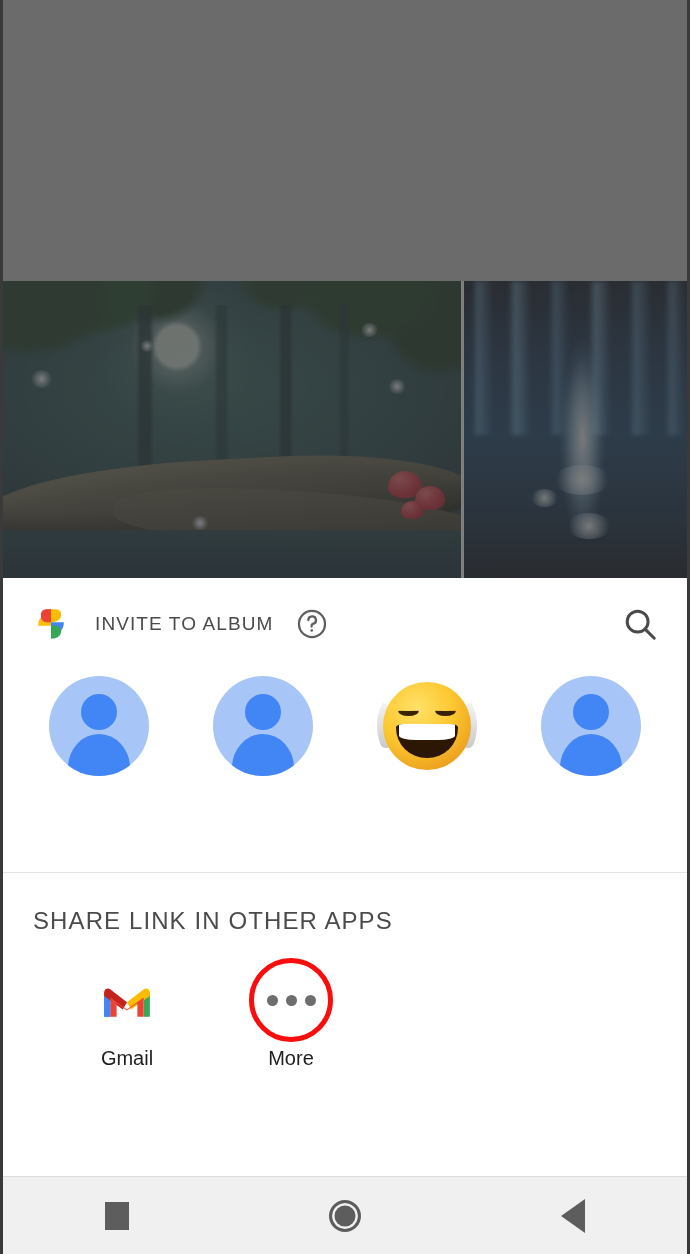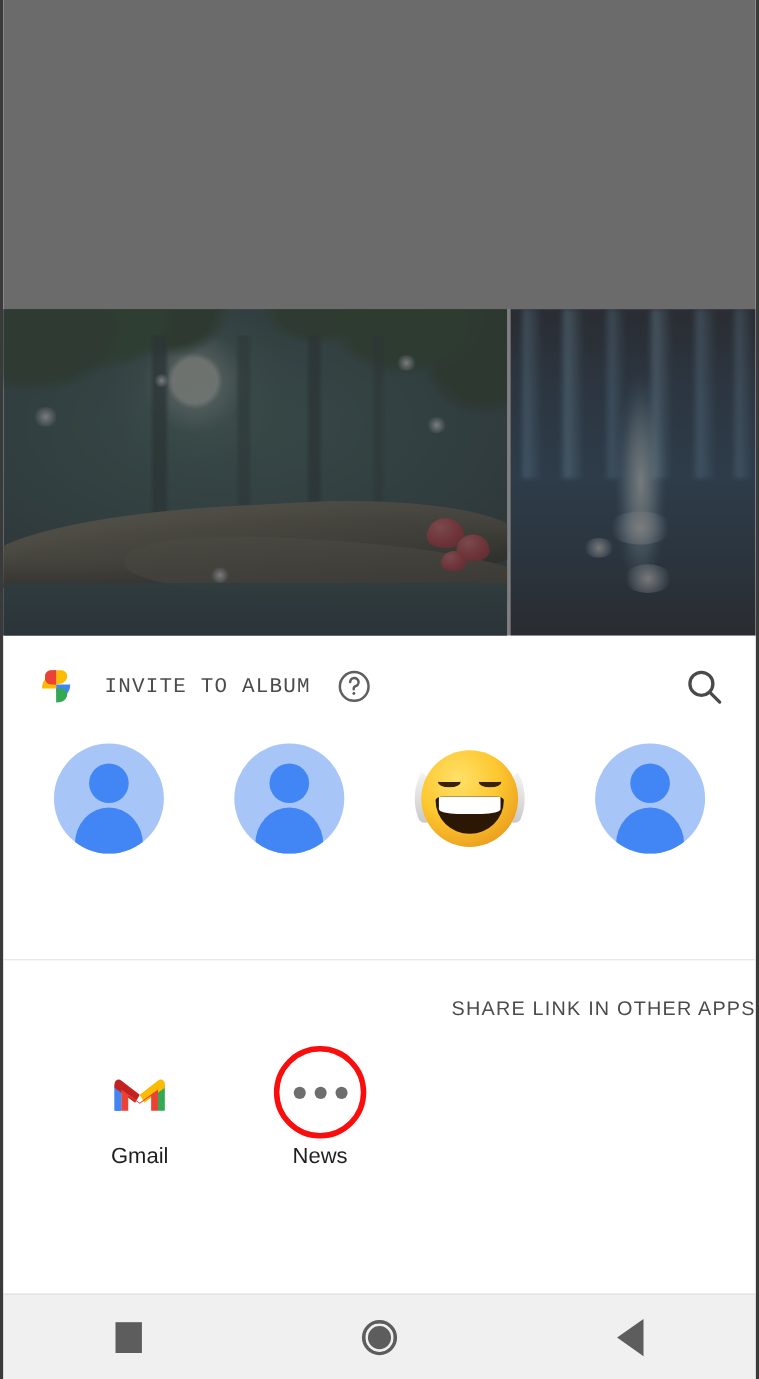--- a/index.html
+++ b/index.html
@@ -201,21 +201,20 @@
     height: 598px;
     background: #ffffff;
     z-index: 5;
   }
 
   .sheet-top {
     display: flex;
     align-items: center;
     height: 92px;
     padding: 0 28px 0 26px;
-    font-family: Liberation Mono, monospace;
   }
   .ph-logo { width: 44px; height: 44px; flex: 0 0 auto; }
   .invite-label {
     margin-left: 22px;
     font-size: 19px;
     letter-spacing: 1.1px;
     color: #4b4b4b;
     font-weight: 500;
     white-space: nowrap;
   }
@@ -295,26 +294,25 @@
   .emoji-hand.l { left: -4%; transform: rotate(-12deg); }
   .emoji-hand.r { right: -4%; transform: rotate(12deg); }
 
   .sheet-divider {
     height: 1px;
     background: #e4e4e4;
     margin-top: 96px;
   }
 
   .other-apps-label {
-    font-size: 18px;
+    font-size: 24px;
     letter-spacing: 1.1px;
     color: #4b4b4b;
     font-weight: 500;
     padding: 34px 0 0 30px;
-    text-align: right;
   }
 
   .apps-row {
     display: flex;
     padding: 34px 14px 0 14px;
     margin-left: 28px;
   }
   .app-item {
     width: 164px;
     display: flex;
@@ -553,21 +551,21 @@
 
       <div class="app-item">
         <div class="app-icon-wrap">
           <span class="more-dots">
             <span></span>
             <span></span>
             <span></span>
           </span>
           <span class="red-ring"></span>
         </div>
-        <div class="app-label">News</div>
+        <div class="app-label">More</div>
       </div>
     </div>
   </div>
 
   <div id="navbar">
     <div class="nav-btn">
       <div class="nav-square"></div>
     </div>
     <div class="nav-btn">
       <div class="nav-circle"></div>

